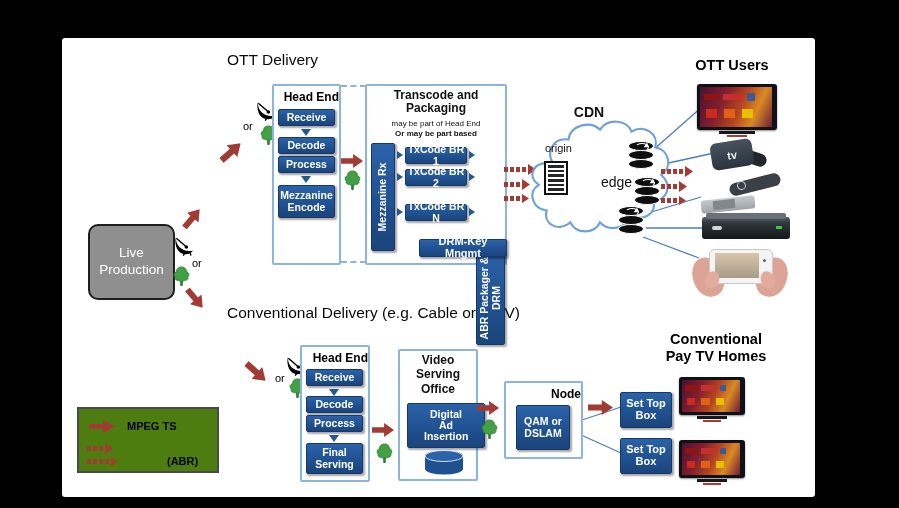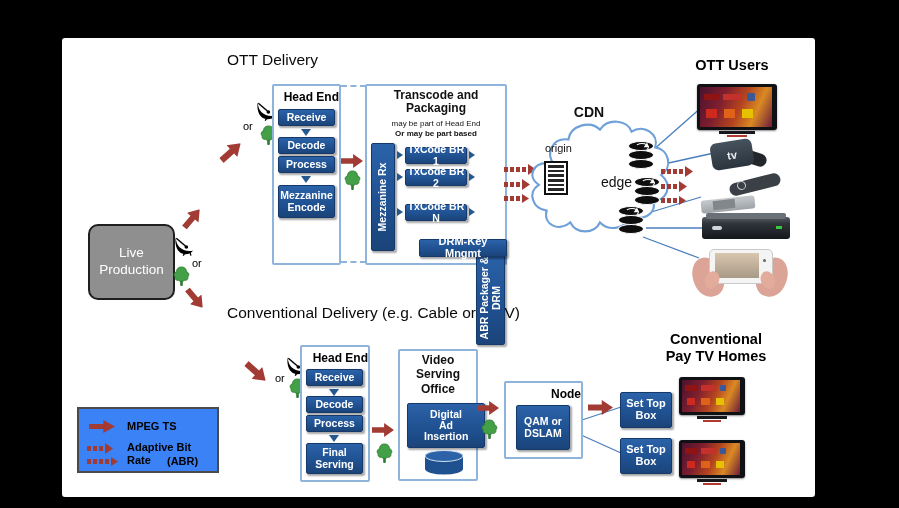--- a/index.html
+++ b/index.html
@@ -61,21 +61,21 @@
   .tv .screen span{position:absolute;display:block;}
   .tl-netflix{left:5%;top:17%;width:22%;height:16%;background:#8f1313;}
   .tl-youtube{left:32%;top:17%;width:26%;height:16%;background:#c4302b;}
   .tl-facebook{left:65%;top:15%;width:11%;height:20%;background:#3b5998;border-radius:1px;}
   .tl-a{left:8%;top:55%;width:15%;height:22%;background:#cc2a1e;}
   .tl-b{left:33%;top:55%;width:15%;height:22%;background:#e06218;}
   .tl-c{left:58%;top:55%;width:15%;height:22%;background:#e5c100;}
   .tv .stand{margin:1px auto 0;width:46%;height:3px;background:#17181b;}
   .tv .cap{margin:1px auto 0;width:26%;height:2px;background:#b03a30;}
 
-  .legend{left:77px;top:407px;width:142px;height:66px;border:2px solid #4a4a4a;background:#3b82f6;box-sizing:border-box;}
+  .legend{left:77px;top:407px;width:142px;height:66px;border:2px solid #4a4a4a;background:#4d7c0f;box-sizing:border-box;}
   .legend .lbl{font-size:11px;font-weight:bold;color:#000;line-height:1.15;}
 
   svg.overlay{left:0;top:0;pointer-events:none;}
   .lp{left:88px;top:224px;width:83px;height:72px;background:#8F8F8F;border:2.5px solid #1f1f1f;border-radius:10px;
       color:#fff;font-size:13.5px;line-height:1.25;display:flex;align-items:center;justify-content:center;text-align:center;}
 </style>
 </head>
 <body>
 
 <div class="abs slide"></div>
@@ -404,15 +404,14 @@
         <span class="h"></span>
       </span>
     <span class="abr">
         <span class="d"></span>
         <span class="d"></span>
         <span class="d"></span>
         <span class="d"></span>
         <span class="h" style="width:7px;height:9px;"></span>
       </span>
   </div>
-  <div class="abs lbl" style="left:48px;top:32px;">Adaptive Bit Rate</div>
   <div class="abs lbl" style="left:48px;top:46px;margin-left:40px;">(ABR)</div>
 </div>
 
 </body></html>

